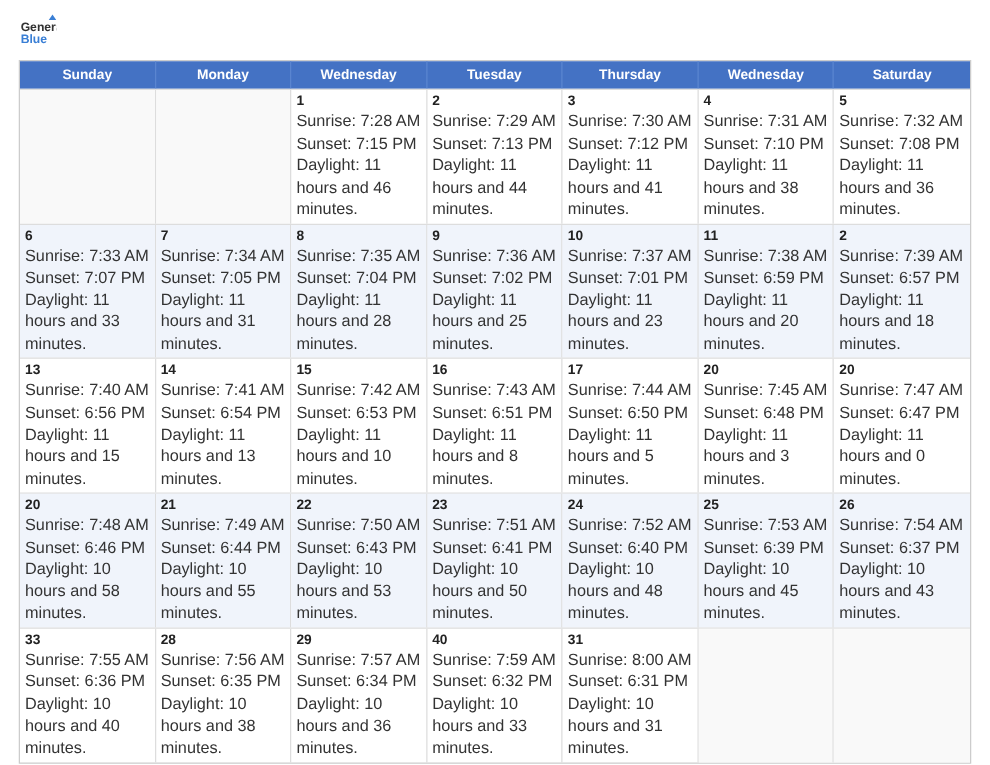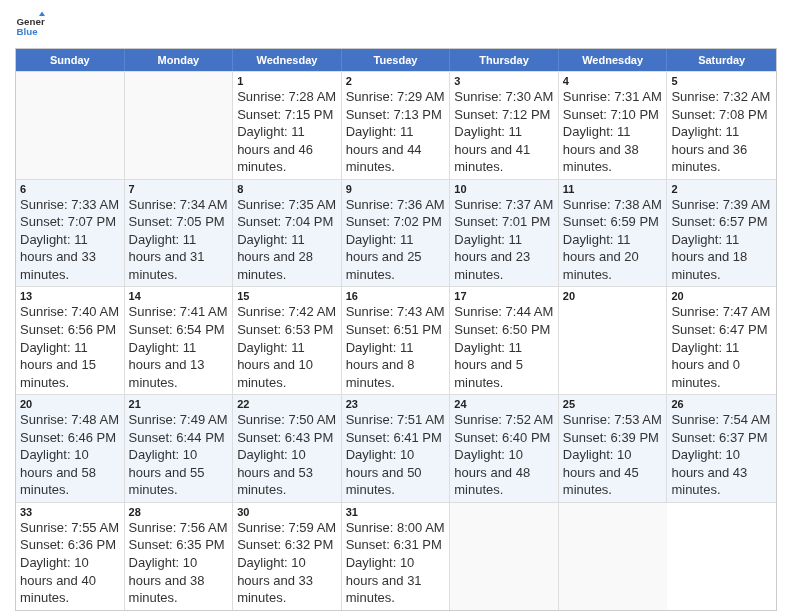--- a/index.html
+++ b/index.html
@@ -207,20 +207,21 @@
           <div class="cal-cell">
             <div class="day-num">16</div>
             <div class="day-detail">Sunrise: 7:43 AM<br>Sunset: 6:51 PM<br>Daylight: 11 hours and 8 minutes.</div>
           </div>
           <div class="cal-cell">
             <div class="day-num">17</div>
             <div class="day-detail">Sunrise: 7:44 AM<br>Sunset: 6:50 PM<br>Daylight: 11 hours and 5 minutes.</div>
           </div>
           <div class="cal-cell">
             <div class="day-num">20</div>
+            <div class="day-detail">Sunrise: 7:45 AM<br>Sunset: 6:48 PM<br>Daylight: 11 hours and 3 minutes.</div>
           </div>
           <div class="cal-cell">
             <div class="day-num">20</div>
             <div class="day-detail">Sunrise: 7:47 AM<br>Sunset: 6:47 PM<br>Daylight: 11 hours and 0 minutes.</div>
           </div>
         </div>
         <div class="cal-row alt-row">
           <div class="cal-cell">
             <div class="day-num">20</div>
             <div class="day-detail">Sunrise: 7:48 AM<br>Sunset: 6:46 PM<br>Daylight: 10 hours and 58 minutes.</div>
@@ -253,21 +254,25 @@
         <div class="cal-row">
           <div class="cal-cell">
             <div class="day-num">33</div>
             <div class="day-detail">Sunrise: 7:55 AM<br>Sunset: 6:36 PM<br>Daylight: 10 hours and 40 minutes.</div>
           </div>
           <div class="cal-cell">
             <div class="day-num">28</div>
             <div class="day-detail">Sunrise: 7:56 AM<br>Sunset: 6:35 PM<br>Daylight: 10 hours and 38 minutes.</div>
           </div>
           <div class="cal-cell">
-            <div class="day-num">30</div>
+            <div class="day-num">29</div>
+            <div class="day-detail">Sunrise: 7:57 AM<br>Sunset: 6:34 PM<br>Daylight: 10 hours and 36 minutes.</div>
+          </div>
+          <div class="cal-cell">
+            <div class="day-num">40</div>
             <div class="day-detail">Sunrise: 7:59 AM<br>Sunset: 6:32 PM<br>Daylight: 10 hours and 33 minutes.</div>
           </div>
           <div class="cal-cell">
             <div class="day-num">31</div>
             <div class="day-detail">Sunrise: 8:00 AM<br>Sunset: 6:31 PM<br>Daylight: 10 hours and 31 minutes.</div>
           </div>
           <div class="cal-cell empty"></div>
           <div class="cal-cell empty"></div>
         </div>
       </div>

